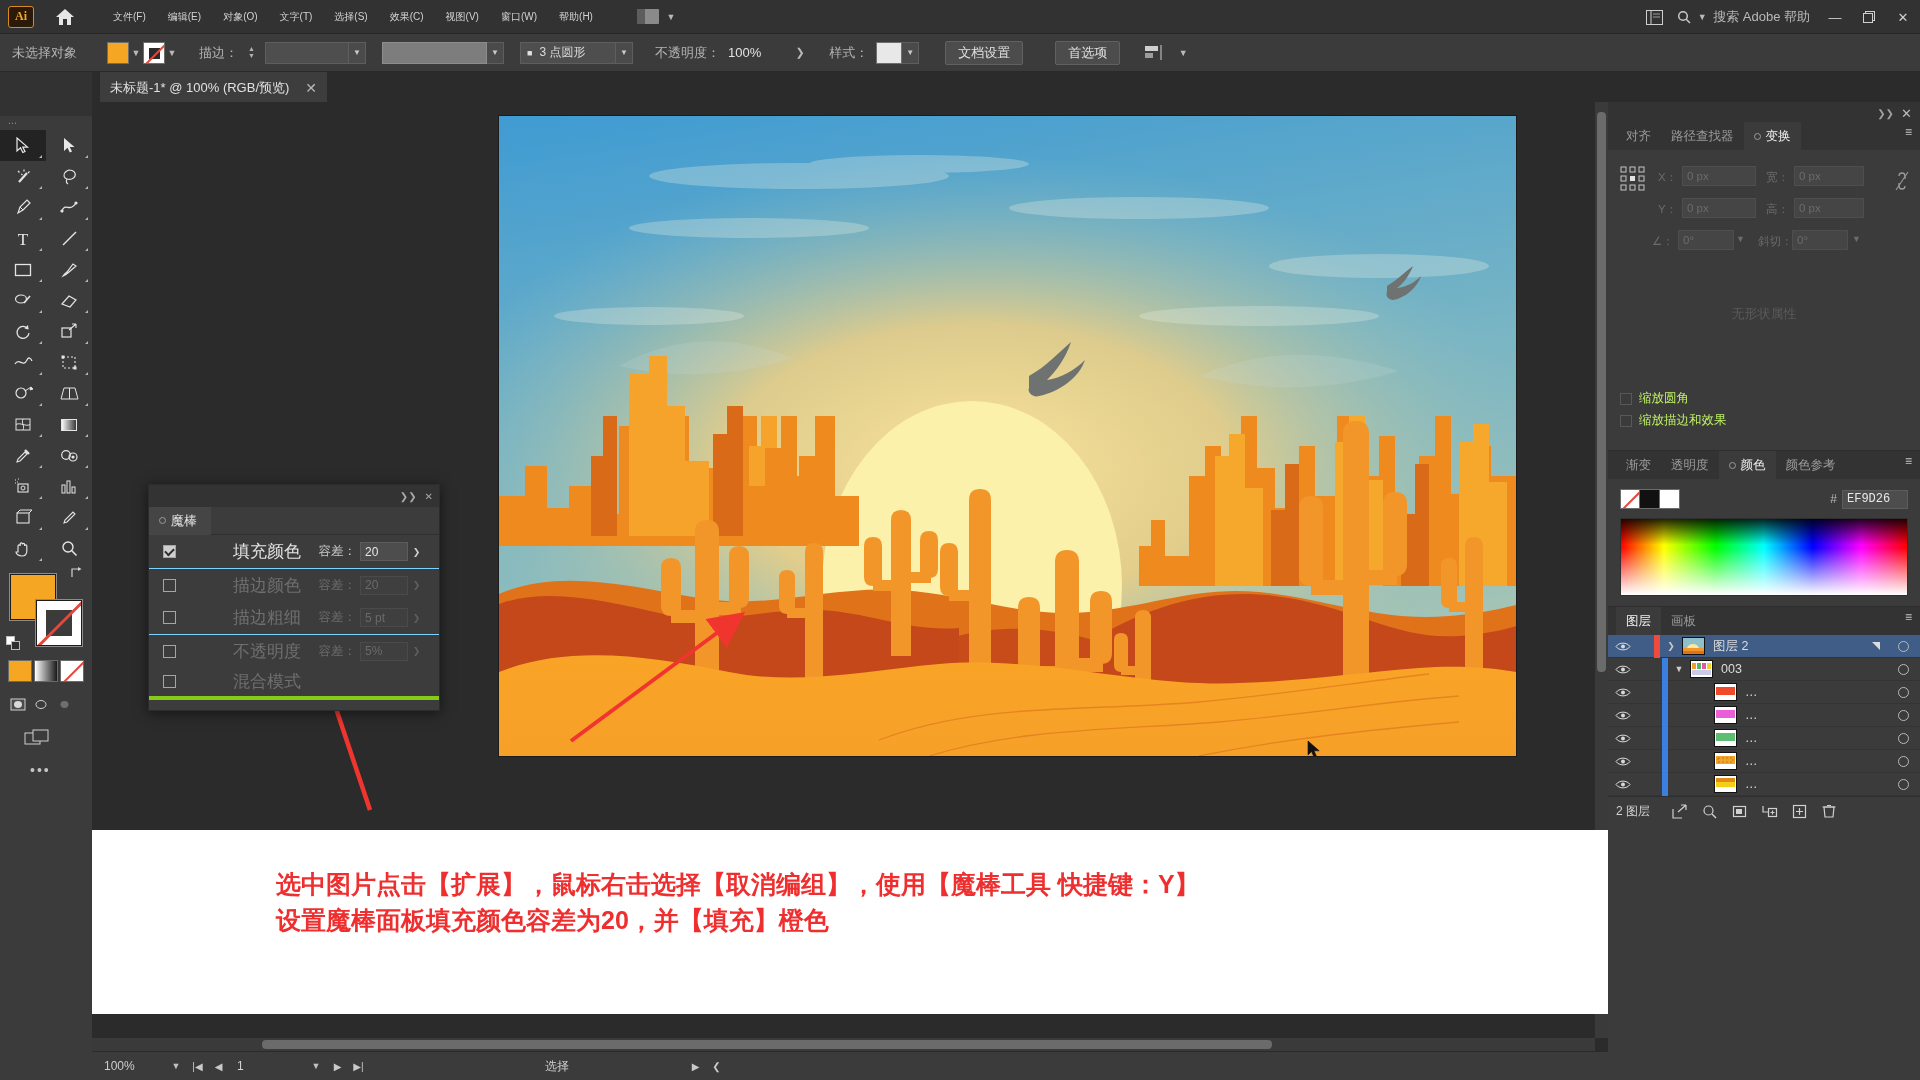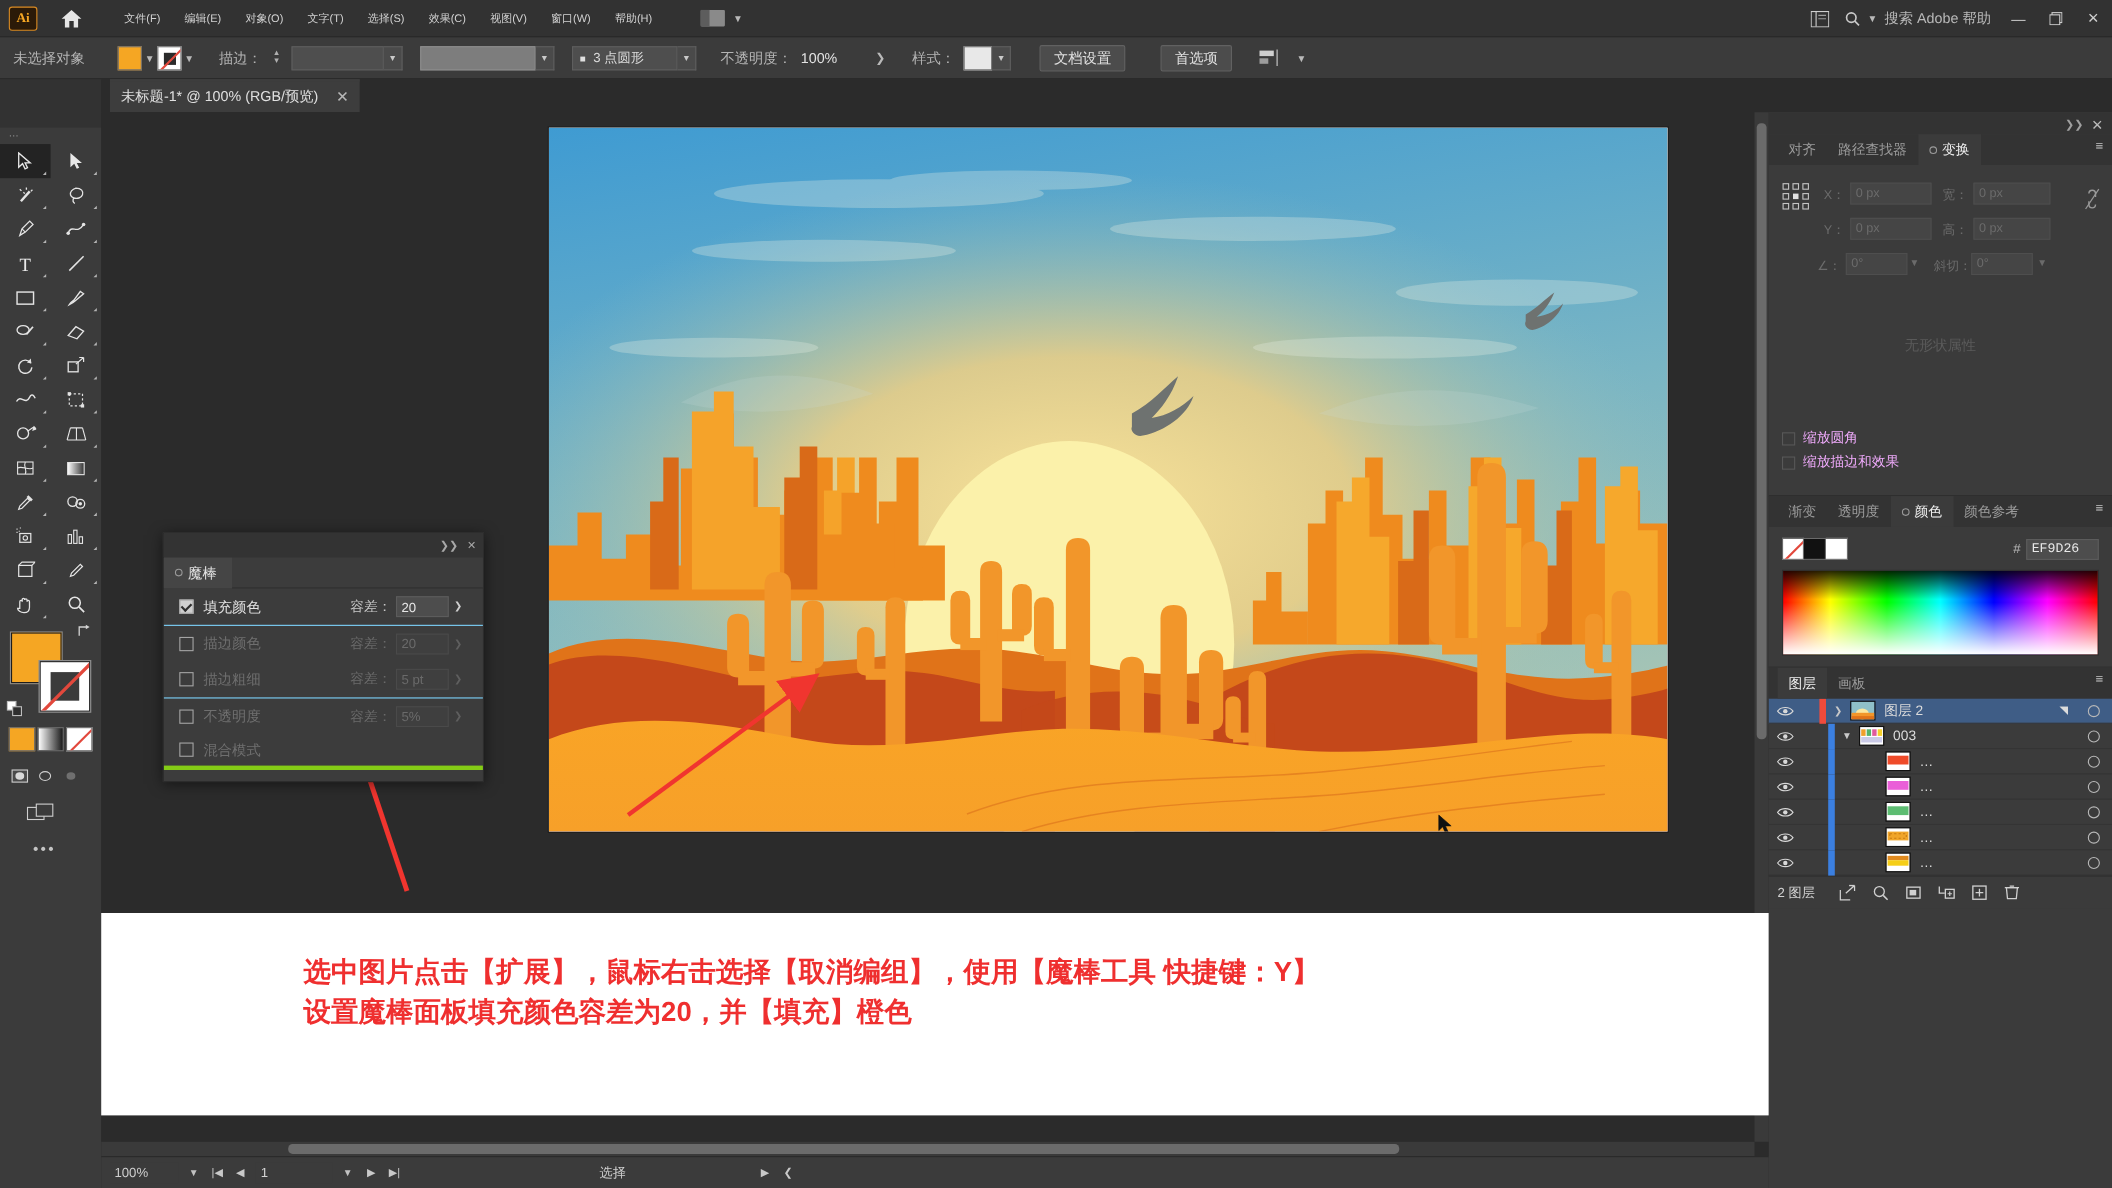--- a/index.html
+++ b/index.html
@@ -132,21 +132,21 @@
   .mw-tabs { height:28px; background:#3c3c3c; display:flex; align-items:center; border-bottom:1px solid #2f2f2f;}
   .mw-tab { height:28px; display:flex;align-items:center; gap:5px; padding:0 14px 0 10px; background:#454545; color:#e2e2e2; font-size:13px;}
   .mw-dot{width:7px;height:7px;border:1px solid #9a9a9a;border-radius:50%;}
   .mw-row { display:flex; align-items:center; height:33px; padding:0 14px; }
   .mw-row.sep { border-top:1px solid #7dd3fc; }
   .cbx { width:13px; height:13px; border:1px solid #a5a5a5; background:#3c3c3c; margin-right:9px;
          display:flex;align-items:center;justify-content:center;}
   .cbx.on { background:#cfcfcf; }
   .cbx.on:after{content:"";width:7px;height:4px;border-left:2px solid #2d2d2d;border-bottom:2px solid #2d2d2d;
                  transform:rotate(-45deg);margin-bottom:2px;}
-  .mw-name{color:#e4e4e4;font-size:13px;flex:1;}
+  .mw-name{color:#e4e4e4;font-size:17px;flex:1;margin-left:48px;}
   .mw-name.dim{color:#6f6f6f;}
   .tol-lbl{color:#c8c8c8;font-size:12.5px;margin-right:4px;}
   .tol-lbl.dim{color:#6a6a6a;}
   .tol-in{width:48px;height:19px;background:#4d4d4d;border:1px solid #5c5c5c;color:#e6e6e6;font-size:12px;
           display:flex;align-items:center;padding-left:4px;}
   .tol-in.dim{background:#3f3f3f;border-color:#4a4a4a;color:#6a6a6a;}
   .tol-ar{width:17px;height:19px;display:flex;align-items:center;justify-content:center;color:#cfcfcf;font-size:9px;}
   .tol-ar.dim{color:#5f5f5f;}
 
   
@@ -161,21 +161,21 @@
   .pnl-grip { position:absolute; right:26px; top:6px; color:#a0a0a0; font-size:10px; }
 
   
   .tf-body { padding:10px 12px 8px 12px; position:relative; height:300px; }
   .ref-grid{position:absolute;left:12px;top:16px;width:26px;height:26px;}
   .tf-field{ position:absolute; height:20px; background:#454545; border:1px solid #4e4e4e; color:#6b6b6b; font-size:11.5px;
              display:flex;align-items:center;padding-left:4px;}
   .tf-lab{position:absolute;color:#6b6b6b;font-size:11.5px;}
   .link-ico{position:absolute;right:10px;top:20px;color:#9a9a9a;}
   .noattr{position:absolute;left:0;right:0;top:155px;text-align:center;color:#5a5a5a;font-size:13px;}
-  .tf-chk{position:absolute;display:flex;align-items:center;gap:7px;color:#f0abfc;font-size:12.5px;justify-content:flex-end;}
+  .tf-chk{position:absolute;display:flex;align-items:center;gap:7px;color:#bef264;font-size:12.5px;justify-content:flex-end;}
   .tf-chk .b{width:12px;height:12px;border:1px solid #585858;}
 
   
   .col-body{padding:10px 12px;}
   .col-top{display:flex;align-items:center;gap:0px;}
   .col-none{width:20px;height:20px;background:#fff;border:1px solid #6b6b6b;position:relative;overflow:hidden;}
   .col-none:after{content:"";position:absolute;left:-3px;top:8px;width:30px;height:2px;background:#e2483c;transform:rotate(-45deg);}
   .col-blk{width:20px;height:20px;background:#111;border:1px solid #6b6b6b;border-left:none;}
   .col-wht{width:20px;height:20px;background:#fff;border:1px solid #6b6b6b;border-left:none;}
   .hexwrap{margin-left:auto;display:flex;align-items:center;gap:5px;}

